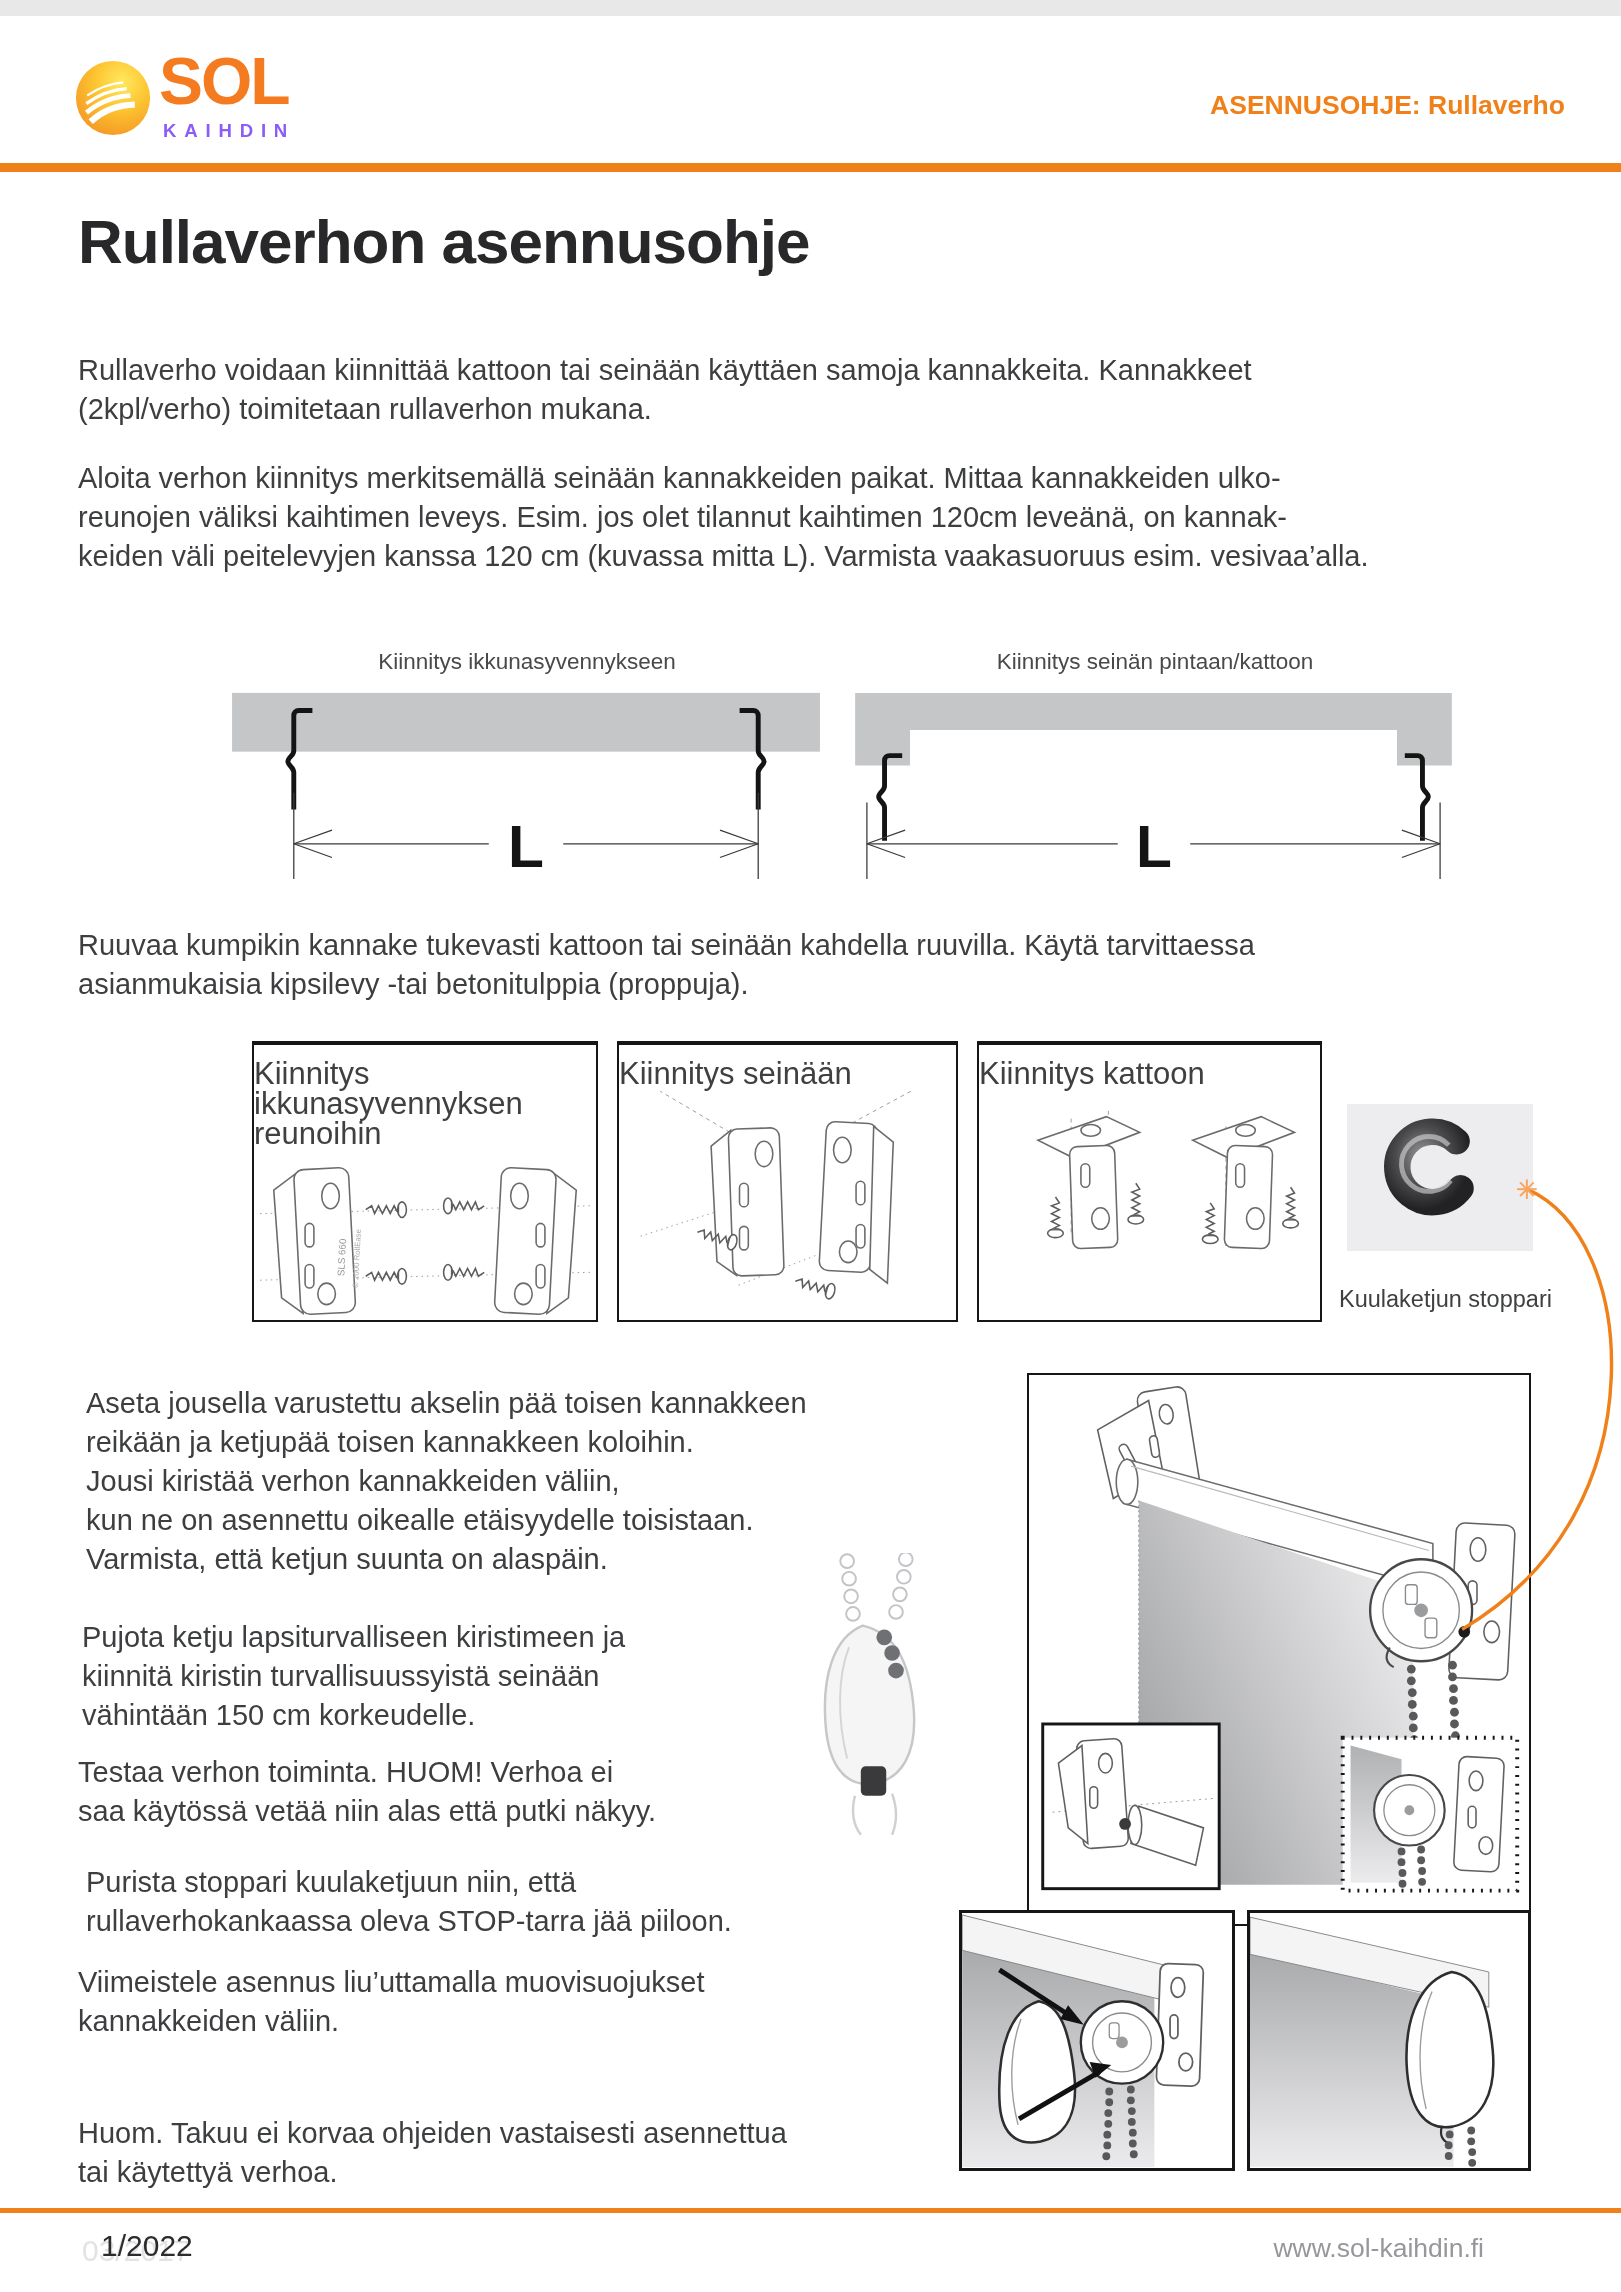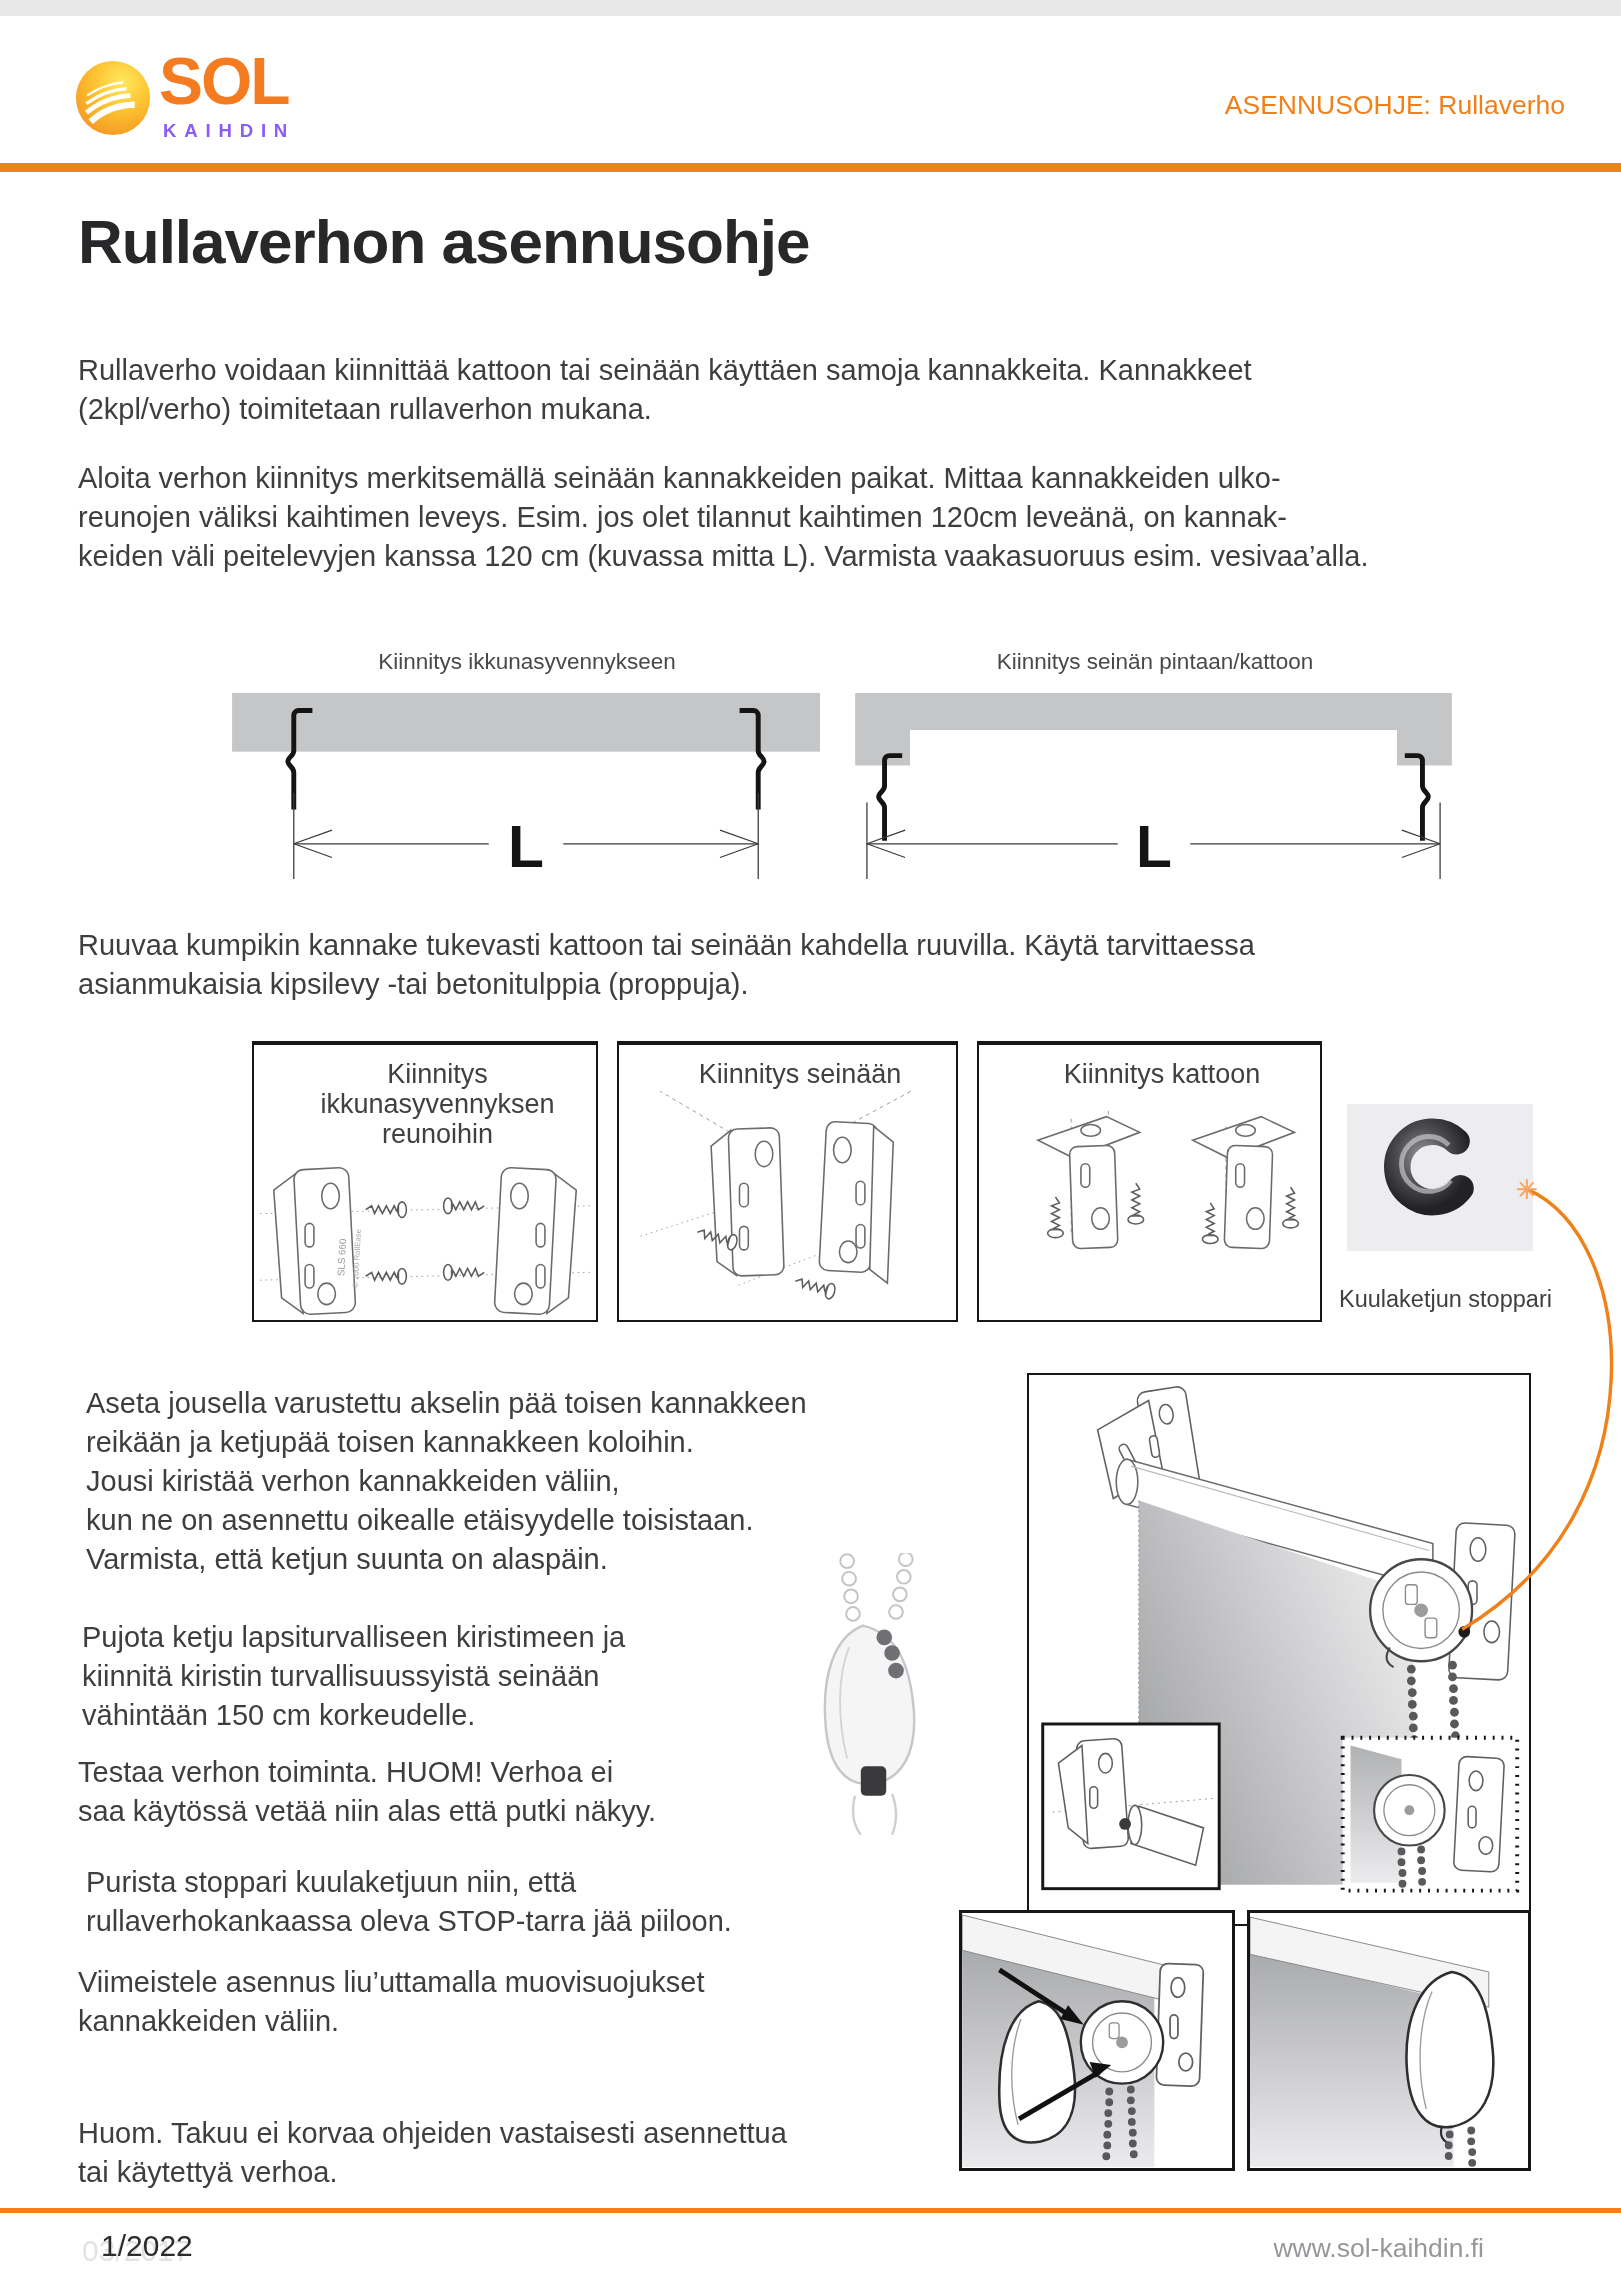--- a/index.html
+++ b/index.html
@@ -4,33 +4,33 @@
 <style>
   html,body{margin:0;padding:0;background:#e8e8e8;}
   .page{
     position:relative;width:1621px;height:2293px;margin:16px auto;background:#ffffff;
     font-family:"Liberation Sans","DejaVu Sans",sans-serif;color:#3d3e40;overflow:hidden;
   }
   
   .logo-ball{position:absolute;left:74px;top:43px;width:78px;height:78px;}
   .logo-word{position:absolute;left:159px;top:27.4px;font-size:66px;font-weight:800;color:#f47b20;letter-spacing:-2px;}
   .logo-sub{position:absolute;left:163px;top:104px;font-size:18.6px;font-weight:bold;color:#8b5cf6;letter-spacing:7.8px;}
-  .doc-label{position:absolute;right:56px;top:74px;font-size:26.5px;font-weight:normal;color:#f08019;}
+  .doc-label{position:absolute;right:56px;top:74px;font-size:26.5px;font-weight:bold;color:#f08019;}
   .rule{position:absolute;left:0;right:0;background:#f08019;}
   .rule.top{top:147px;height:8.8px;}
   .rule.bottom{top:2192px;height:4.9px;}
   
   .title{position:absolute;left:78px;top:190px;font-size:62px;font-weight:bold;color:#28282a;letter-spacing:-1px;}
   .para{position:absolute;font-size:29px;line-height:39px;color:#3d3e40;white-space:pre-line;}
   
   .ldiag{position:absolute;}
   .ldiag .dlabel{text-align:center;font-size:22.5px;color:#48494b;margin-bottom:11.8px;white-space:nowrap;}
   
   .bbox{position:absolute;background:#fff;border:2.5px solid #161616;border-top-width:4.9px;box-sizing:border-box;}
-  .bbox .blabel{text-align:center;font-size:27px;line-height:30px;color:#3f4042;padding-top:13.7px;white-space:pre-line;padding-left:25px;}
+  .bbox .blabel{font-size:31px;line-height:30px;color:#3f4042;padding-top:13.7px;white-space:pre-line;}
   .bbox svg{display:block;margin:0 auto;}
   
   .stopper{position:absolute;left:1347px;top:1088px;width:186px;height:147px;background:#ededef;}
   .stopper-caption{position:absolute;left:1339px;top:1270px;font-size:23.5px;color:#3f4042;white-space:nowrap;}
   .curve-overlay{position:absolute;left:1372px;top:1127px;width:249px;height:510px;z-index:5;}
   .bigbox{position:absolute;left:1027px;top:1357px;width:504px;height:553px;border:2.9px solid #161616;box-sizing:border-box;background:#fff;}
   .tensioner{position:absolute;left:810px;top:1537px;width:129px;height:286px;}
   .smallbox{position:absolute;border:3.4px solid #161616;box-sizing:border-box;background:#fff;}
   .smallbox.left{left:959px;top:1894px;width:276px;height:261px;}
   .smallbox.right{left:1247px;top:1894px;width:284px;height:261px;}

